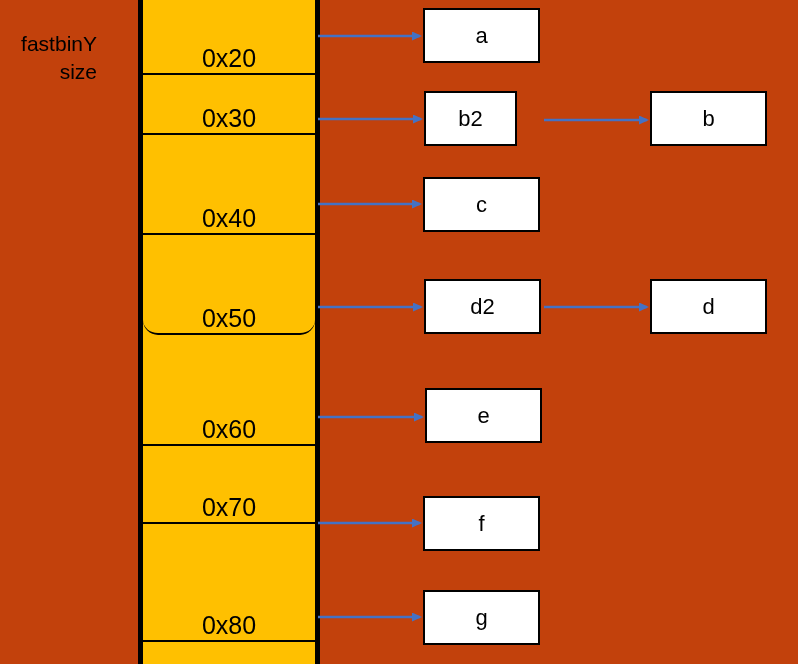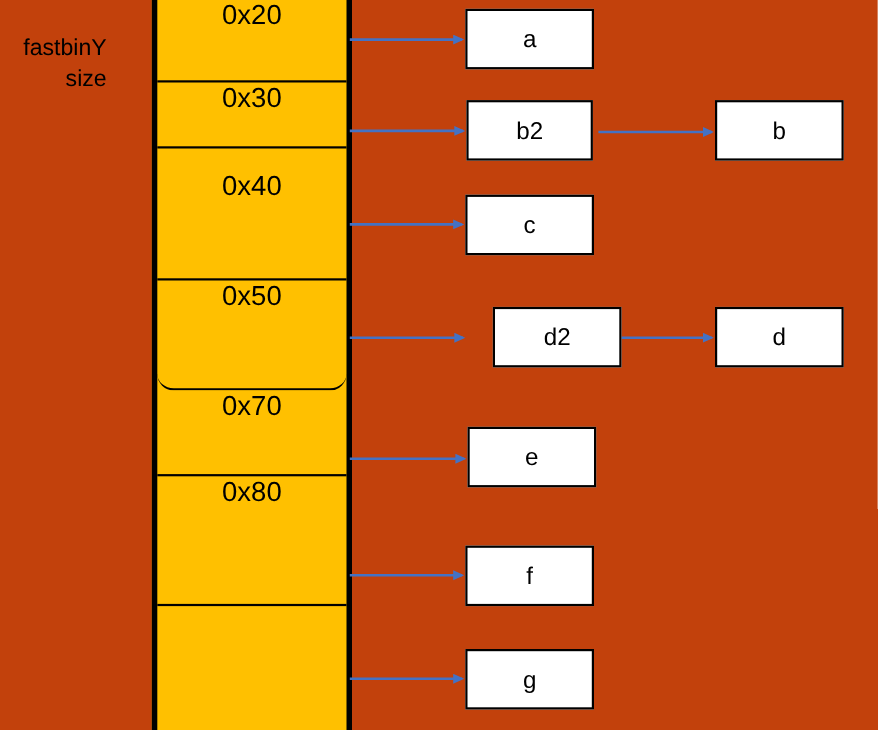--- a/index.html
+++ b/index.html
@@ -33,21 +33,21 @@
     width: 182px;
     height: 690px;
     box-sizing: border-box;
     border-left: 5px solid #000000;
     border-right: 5px solid #000000;
   }
   .bin-cell {
     box-sizing: border-box;
     border-bottom: 2px solid #000000;
     display: flex;
-    align-items: flex-start;
+    align-items: flex-end;
     justify-content: center;
     font-size: 25px;
     color: #000000;
   }
   .chunk-box {
     position: absolute;
     box-sizing: border-box;
     background: #ffffff;
     border: 2px solid #000000;
     display: flex;
@@ -72,25 +72,28 @@
   <div class="diagram-title">fastbinY
 size</div>
 
   <div class="bin-column" id="bin-column" style="background: rgb(255, 192, 0);">
       <div class="bin-cell" style="height: 75px;">
         <span>0x20</span>
       </div>
       <div class="bin-cell" style="height: 60px;">
         <span>0x30</span>
       </div>
-      <div class="bin-cell" style="height: 100px; margin-top: 20px;">
+      <div class="bin-cell" style="height: 100px;">
         <span>0x40</span>
       </div>
       <div class="bin-cell" style="height: 100px; border-radius: 15px;">
         <span>0x50</span>
+      </div>
+      <div class="bin-cell" style="height: 111px;">
+        <span>0x60</span>
       </div>
       <div class="bin-cell" style="height: 78px;">
         <span>0x70</span>
       </div>
       <div class="bin-cell" style="height: 118px;">
         <span>0x80</span>
       </div>
     </div>
 
   <svg class="arrow-layer" id="arrow-layer" width="798" height="664" viewBox="0 0 798 664">
@@ -105,30 +108,30 @@
       <line x1="318" y1="204" x2="420" y2="204" stroke="#4472C4" stroke-width="2.4" marker-end="url(#ah)"></line>
       <line x1="318" y1="307" x2="421" y2="307" stroke="#4472C4" stroke-width="2.4" marker-end="url(#ah)"></line>
       <line x1="544" y1="307" x2="647" y2="307" stroke="#4472C4" stroke-width="2.4" marker-end="url(#ah)"></line>
       <line x1="318" y1="417" x2="422" y2="417" stroke="#4472C4" stroke-width="2.4" marker-end="url(#ah)"></line>
       <line x1="318" y1="523" x2="420" y2="523" stroke="#4472C4" stroke-width="2.4" marker-end="url(#ah)"></line>
       <line x1="318" y1="617" x2="420" y2="617" stroke="#4472C4" stroke-width="2.4" marker-end="url(#ah)"></line>
     </svg>
 <div class="chunk-box" style="left: 423px; top: 8px; width: 117px; height: 55px;">
       <span>a</span>
     </div>
-    <div class="chunk-box" style="left: 424px; top: 91px; width: 115px; height: 55px;">
+    <div class="chunk-box" style="left: 424px; top: 91px; width: 93px; height: 55px;">
       <span>b2</span>
     </div>
     <div class="chunk-box" style="left: 650px; top: 91px; width: 117px; height: 55px;">
       <span>b</span>
     </div>
     <div class="chunk-box" style="left: 423px; top: 177px; width: 117px; height: 55px;">
       <span>c</span>
     </div>
-    <div class="chunk-box" style="left: 424px; top: 279px; width: 117px; height: 55px; margin-left: 24px;">
+    <div class="chunk-box" style="left: 424px; top: 279px; width: 117px; height: 55px;">
       <span>d2</span>
     </div>
     <div class="chunk-box" style="left: 650px; top: 279px; width: 117px; height: 55px;">
       <span>d</span>
     </div>
     <div class="chunk-box" style="left: 425px; top: 388px; width: 117px; height: 55px;">
       <span>e</span>
     </div>
     <div class="chunk-box" style="left: 423px; top: 496px; width: 117px; height: 55px;">
       <span>f</span>

